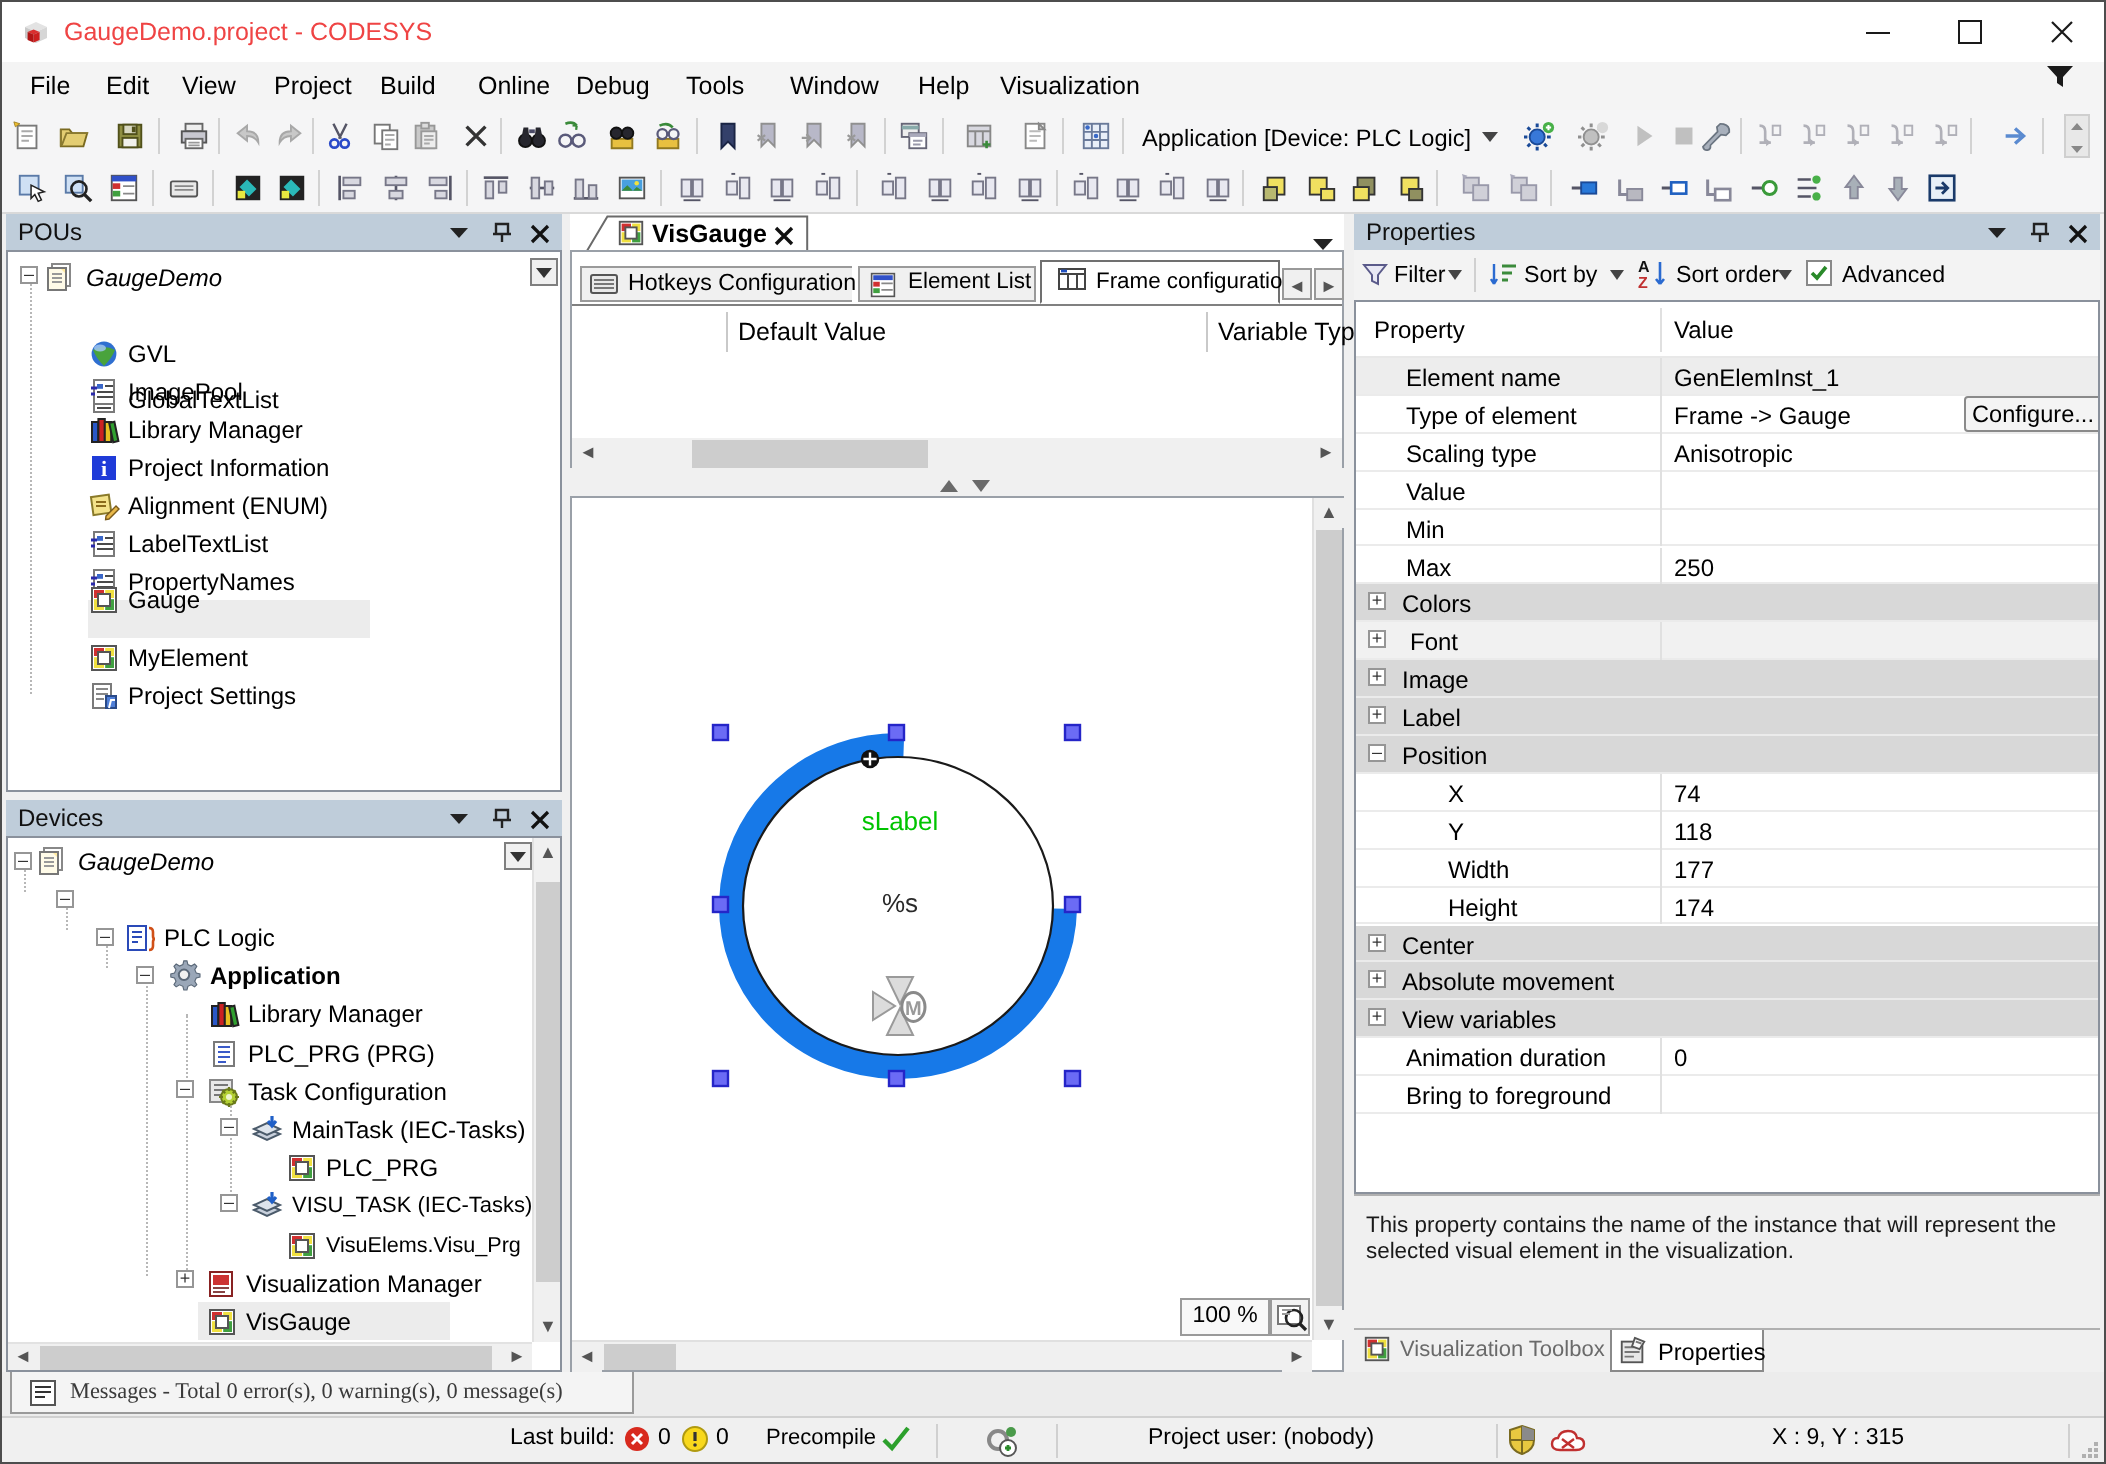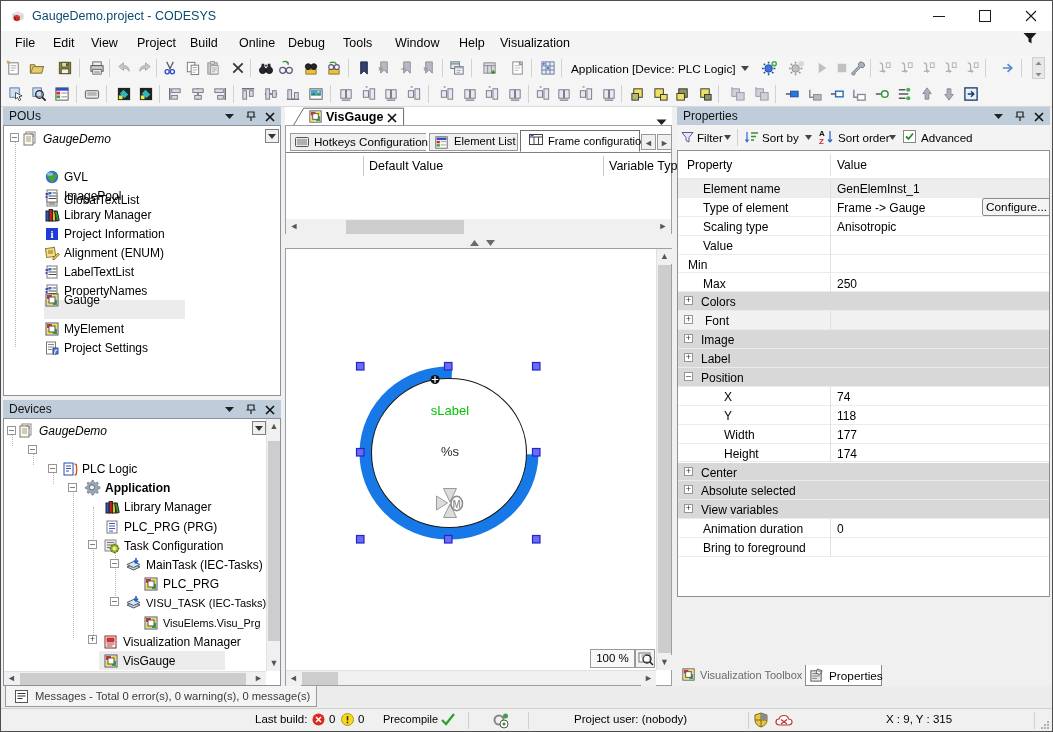--- a/index.html
+++ b/index.html
@@ -2,21 +2,21 @@
 <html><head>
 <meta charset="utf-8">
 <style>
 * { margin:0; padding:0; box-sizing:border-box; }
 html,body { width:1053px; height:732px; overflow:hidden; }
 body { font-family:"Liberation Sans", sans-serif; font-size:12px; color:#000; background:#fff; position:relative; }
 .abs { position:absolute; }
 .win { position:absolute; left:0; top:0; width:1053px; height:732px; border:1px solid #4d4d4d; background:#f0f0f0; }
 
 .titlebar { position:absolute; left:1px; top:1px; width:1051px; height:30px; background:#fff; }
-.titletext { position:absolute; left:31px; top:8px; font-size:12.5px; color:#0c4a6e; }
+.titletext { position:absolute; left:31px; top:8px; font-size:12.5px; color:#ef4444; }
 
 .menubar { position:absolute; left:1px; top:31px; width:1051px; height:24px; background:#f4f4f4; }
 .menubar span { position:absolute; top:5px; font-size:12.5px; }
 
 .tb1 { position:absolute; left:1px; top:55px; width:1051px; height:26px; background:#f5f5f6; }
 .tb2 { position:absolute; left:1px; top:81px; width:1051px; height:26px; background:#f5f5f6; border-bottom:1px solid #d9d9d9; }
 .ic { position:absolute; top:5px; width:16px; height:16px; }
 .tsep { position:absolute; top:4px; width:1px; height:18px; background:#d2d2d2; }
 
 .ptitle { background:#bfcdda; font-size:12px; color:#111; }
@@ -27,21 +27,21 @@
 .dots { position:absolute; border-left:1px dotted #b7b7b7; width:0; }
 
 .sb { background:#f0f0f0; }
 .sb-btn { position:absolute; background:#f0f0f0; color:#5a5a5a; text-align:center; }
 .sb-thumb { position:absolute; background:#cdcdcd; }
 .arrowglyph { font-size:9px; line-height:15px; color:#555; }
 
 .vline { position:absolute; width:1px; background:#e4e4e4; }
 svg { display:block; }
 .statusbar { position:absolute; left:1px; top:708px; width:1051px; height:23px; background:#f0f0f0; border-top:1px solid #d0d0d0; font-size:11.5px; }
-.msgbar { position:absolute; left:1px; top:686px; width:1051px; height:22px; background:#ececec; }
+.msgbar { position:absolute; left:1px; top:686px; width:1051px; height:22px; background:#ececec;font-family:Liberation Serif, serif; }
 </style>
 </head>
 <body>
 <div class="win"></div>
 
 <div class="titlebar">
   <svg class="abs" style="left:9px;top:7px" width="16" height="15" viewBox="0 0 16 15">
     <path d="M2.5 5.5 L8 3 L13.5 5.5 L8 8 Z" fill="#e3e3e3"></path>
     <path d="M2.5 5.5 L8 8 L8 13.5 L2.5 11 Z" fill="#c9c9c9"></path>
     <path d="M13.5 5.5 L8 8 L8 13.5 L13.5 11 Z" fill="#d6d6d6"></path>
@@ -870,21 +870,21 @@
       <div class="abs" style="left:304px;top:47.4px;width:69px;height:18px;border:1px solid #8a8a8a;background:#f4f4f4;text-align:center;line-height:16px;border-radius:2px;font-size:11.8px;">Configure...</div>
     <div class="abs" style="left:0;top:65.8px;width:373px;height:18.900000000000006px;border-bottom:1px solid #ebebeb;"></div>
       <div class="vline" style="left:152px;top:65.8px;height:18.900000000000006px;background:#e0e0e0;"></div>
       <span class="abs" style="left:25px;top:68.8px;">Scaling type</span>
       <span class="abs" style="left:159px;top:68.8px;">Anisotropic</span>
     <div class="abs" style="left:0;top:84.7px;width:373px;height:18.89999999999999px;border-bottom:1px solid #ebebeb;"></div>
       <div class="vline" style="left:152px;top:84.7px;height:18.89999999999999px;background:#e0e0e0;"></div>
       <span class="abs" style="left:25px;top:87.7px;">Value</span>
     <div class="abs" style="left:0;top:103.6px;width:373px;height:18.900000000000006px;border-bottom:1px solid #ebebeb;"></div>
       <div class="vline" style="left:152px;top:103.6px;height:18.900000000000006px;background:#e0e0e0;"></div>
-      <span class="abs" style="left:10px;top:106.6px;">Min</span>
+      <span class="abs" style="left:25px;top:106.6px;">Min</span>
     <div class="abs" style="left:0;top:122.5px;width:373px;height:18.900000000000006px;border-bottom:1px solid #ebebeb;"></div>
       <div class="vline" style="left:152px;top:122.5px;height:18.900000000000006px;background:#e0e0e0;"></div>
       <span class="abs" style="left:25px;top:125.5px;">Max</span>
       <span class="abs" style="left:159px;top:125.5px;">250</span>
     <div class="abs" style="left:0;top:141.4px;width:373px;height:18.900000000000006px;background:#d8d8d8;border-bottom:1px solid #ebebeb;"></div>
       <div class="pm" style="left:6px;top:145.4px;">+</div>
       <span class="abs" style="left:23px;top:144.4px;">Colors</span>
     <div class="abs" style="left:0;top:160.3px;width:373px;height:18.899999999999977px;background:#f1f1f1;border-bottom:1px solid #ebebeb;"></div>
       <div class="pm" style="left:6px;top:164.3px;">+</div>
       <div class="vline" style="left:152px;top:160.3px;height:18.899999999999977px;background:#e0e0e0;"></div>
@@ -912,31 +912,34 @@
       <span class="abs" style="left:159px;top:276.7px;">177</span>
     <div class="abs" style="left:0;top:292.6px;width:373px;height:18.899999999999977px;border-bottom:1px solid #ebebeb;"></div>
       <div class="vline" style="left:152px;top:292.6px;height:18.899999999999977px;background:#e0e0e0;"></div>
       <span class="abs" style="left:46px;top:295.6px;">Height</span>
       <span class="abs" style="left:159px;top:295.6px;">174</span>
     <div class="abs" style="left:0;top:311.5px;width:373px;height:18.899999999999977px;background:#d8d8d8;border-bottom:1px solid #ebebeb;"></div>
       <div class="pm" style="left:6px;top:315.5px;">+</div>
       <span class="abs" style="left:23px;top:314.5px;">Center</span>
     <div class="abs" style="left:0;top:330.4px;width:373px;height:18.900000000000034px;background:#d8d8d8;border-bottom:1px solid #ebebeb;"></div>
       <div class="pm" style="left:6px;top:334.4px;">+</div>
-      <span class="abs" style="left:23px;top:333.4px;">Absolute selected</span>
+      <span class="abs" style="left:23px;top:333.4px;">Absolute movement</span>
     <div class="abs" style="left:0;top:349.3px;width:373px;height:18.899999999999977px;background:#d8d8d8;border-bottom:1px solid #ebebeb;"></div>
       <div class="pm" style="left:6px;top:353.3px;">+</div>
       <span class="abs" style="left:23px;top:352.3px;">View variables</span>
     <div class="abs" style="left:0;top:368.2px;width:373px;height:18.900000000000034px;border-bottom:1px solid #ebebeb;"></div>
       <div class="vline" style="left:152px;top:368.2px;height:18.900000000000034px;background:#e0e0e0;"></div>
       <span class="abs" style="left:25px;top:371.2px;">Animation duration</span>
       <span class="abs" style="left:159px;top:371.2px;">0</span>
     <div class="abs" style="left:0;top:387.1px;width:373px;height:18.899999999999977px;border-bottom:1px solid #ebebeb;"></div>
       <div class="vline" style="left:152px;top:387.1px;height:18.899999999999977px;background:#e0e0e0;"></div>
       <span class="abs" style="left:25px;top:390.1px;">Bring to foreground</span>
+  </div>
+  <div class="abs" style="left:0;top:490px;width:373px;height:68px;border:1px solid #b0b0b0;border-left:none;border-right:none;background:#f0f0f0;font-size:11.7px;color:#1a1a1a;">
+    <div style="padding:9px 0 0 6px;line-height:13px;font-size:11.2px;white-space:nowrap;">This property contains the name of the instance that will represent the<br>selected visual element in the visualization.</div>
   </div>
   <div class="abs" style="left:0;top:558px;width:373px;height:21px;">
     <svg class="abs" style="left:4px;top:2px" width="15" height="15" viewBox="0 0 16 16">
         <rect x="2" y="2" width="12" height="12" fill="#fff" stroke="#555"></rect>
         <rect x="3" y="3" width="5" height="4" fill="#d03030"></rect>
         <rect x="8.6" y="3" width="4.4" height="4" fill="#f0e040"></rect>
         <rect x="3" y="7.6" width="5" height="5.4" fill="#f0e040"></rect>
         <rect x="8.6" y="7.6" width="4.4" height="5.4" fill="#40a040"></rect>
         <rect x="5" y="5" width="6" height="6" fill="#fff" stroke="#555"></rect>
       </svg>

